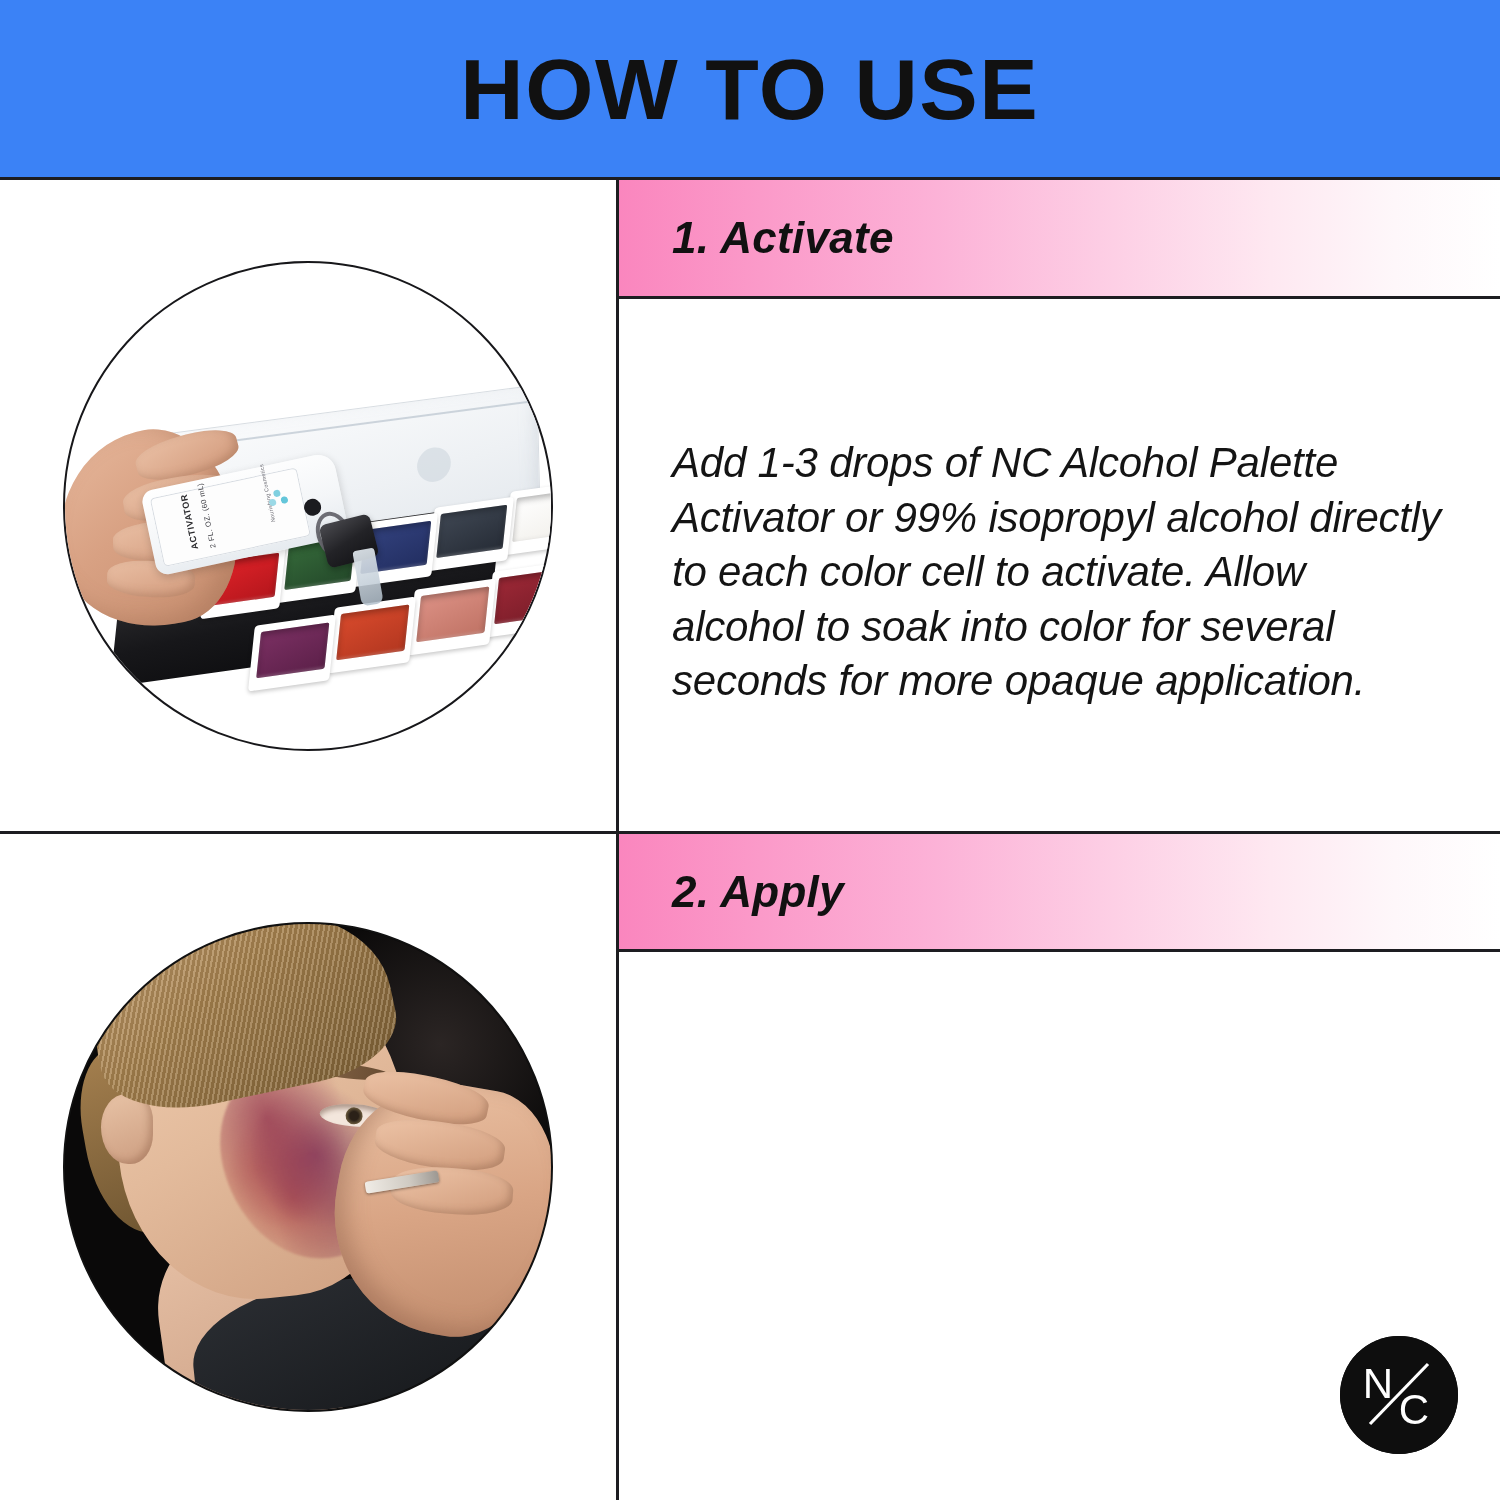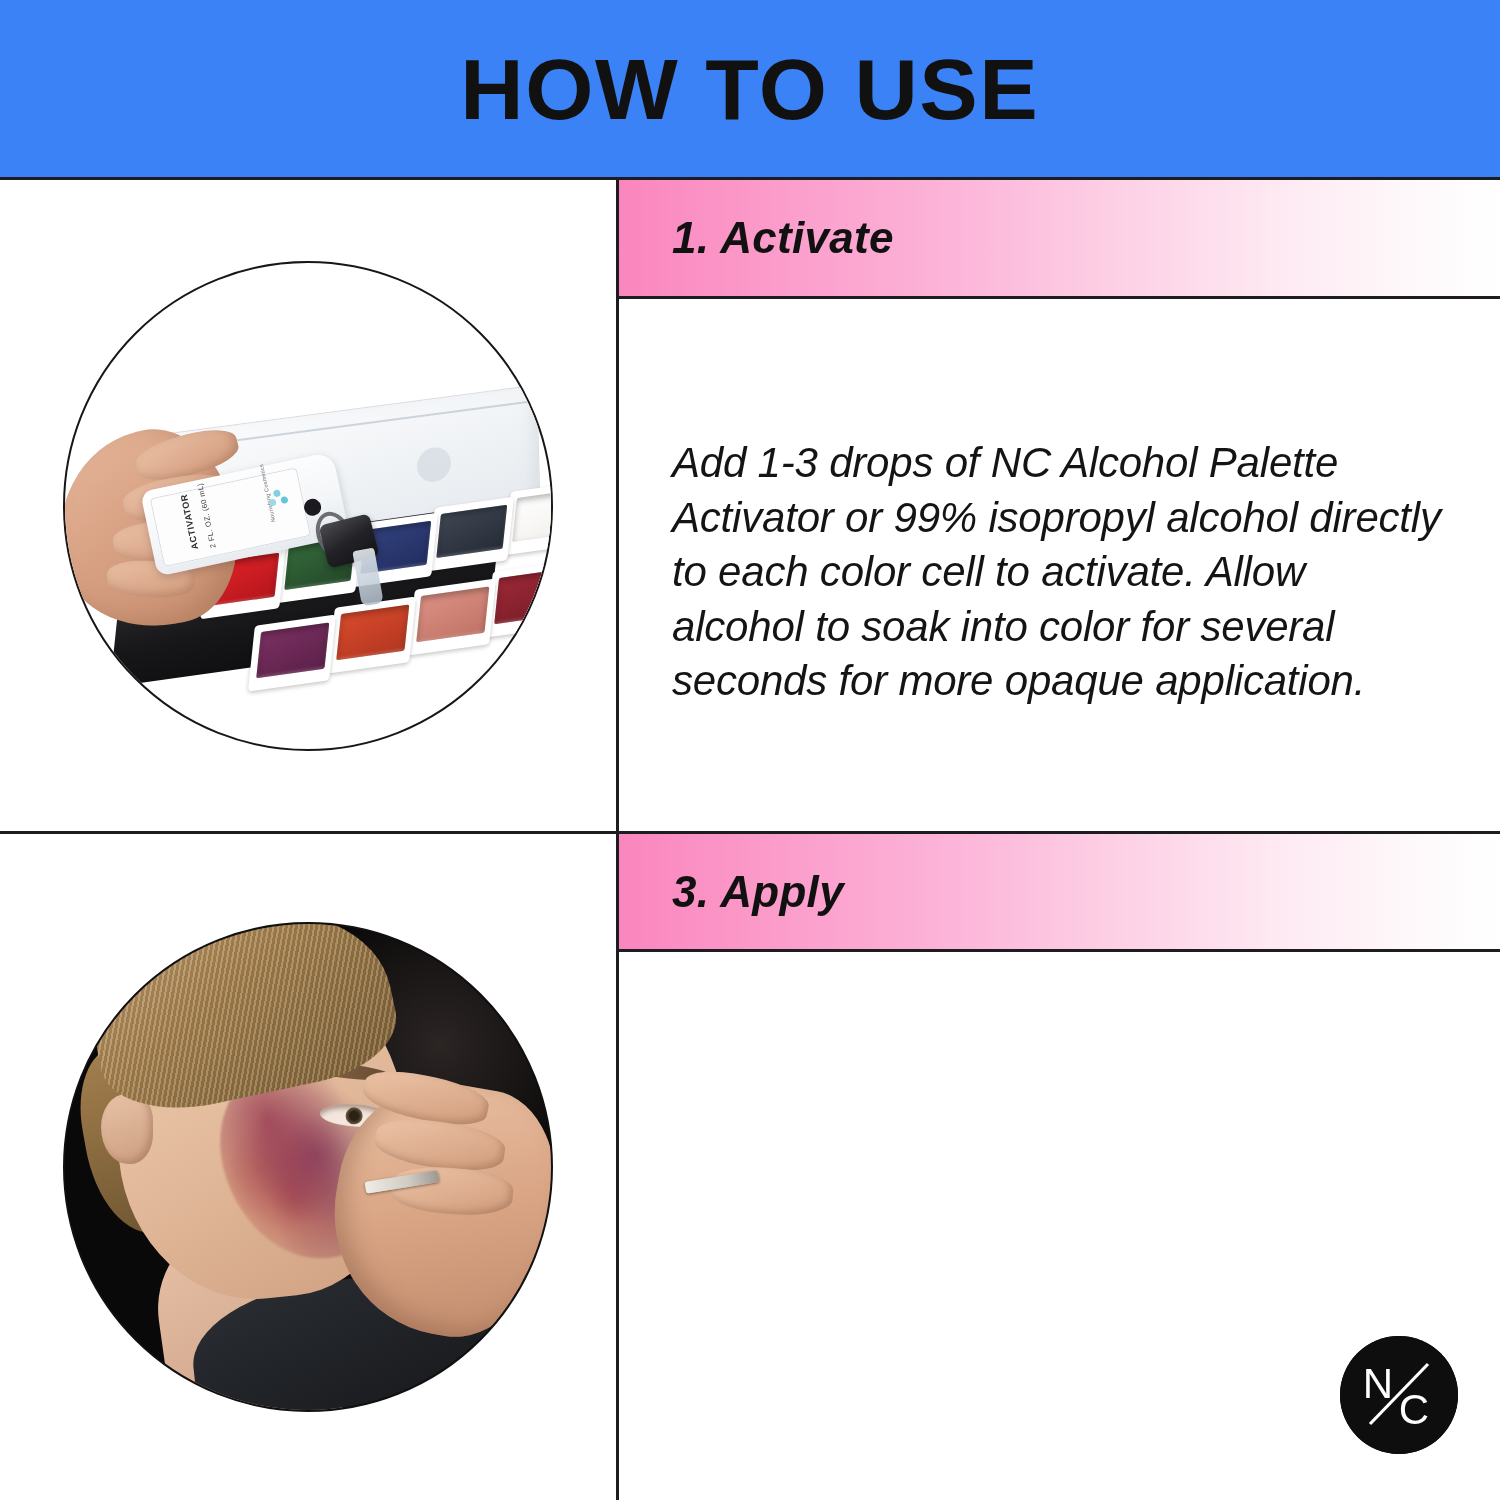--- a/index.html
+++ b/index.html
@@ -582,21 +582,21 @@
         <div class="knuckle" id="kn-1"></div>
         <div class="knuckle" id="kn-2"></div>
         <div class="knuckle" id="kn-3"></div>
         <div class="brush"></div>
       </div>
     </div>
   </div>
 
   <div class="cell-text">
     <div class="step-band" id="band-2">
-      <div class="step-title">3. Apply</div>
+      <div class="step-title">2. Apply</div>
     </div>
   </div>
 
 </div>
 
 <div class="logo">
   <svg viewBox="0 0 118 118" xmlns="http://www.w3.org/2000/svg" aria-hidden="true">
     <circle cx="59" cy="59" r="59" fill="#0e0e0e"></circle>
     <text x="38" y="62" fill="#ffffff" font-family="Liberation Sans, sans-serif" font-size="42" font-weight="400" text-anchor="middle">N</text>
     <text x="74" y="88" fill="#ffffff" font-family="Liberation Sans, sans-serif" font-size="42" font-weight="400" text-anchor="middle">C</text>

